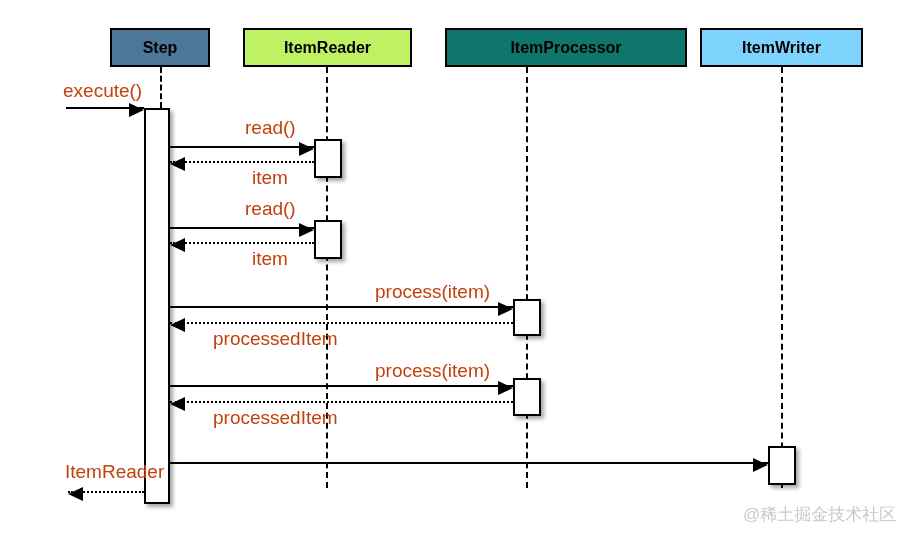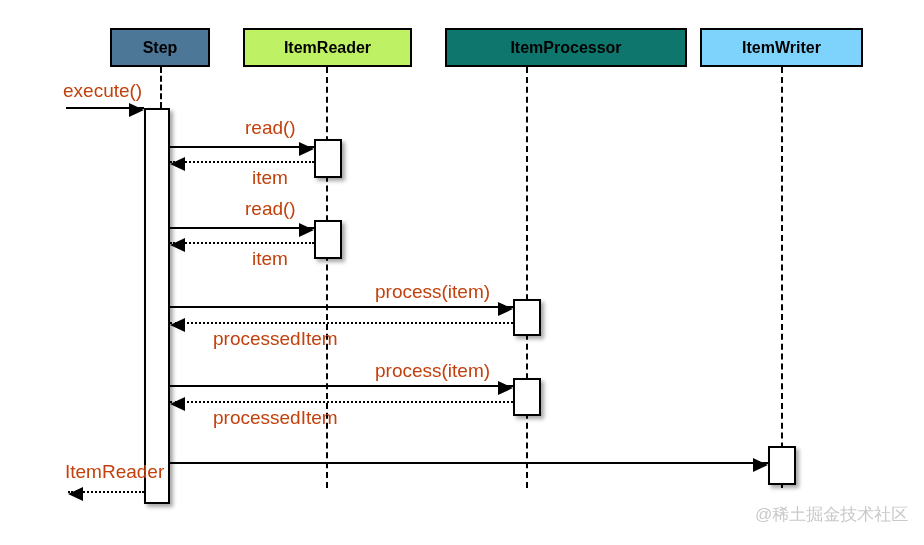--- a/index.html
+++ b/index.html
@@ -67,21 +67,20 @@
     color: #c2410c;
     white-space: nowrap;
     margin-left: 26px;
   }
   .watermark {
     position: absolute;
     left: 743px;
     top: 503px;
     font-size: 17px;
     white-space: nowrap;
-    margin-left: 12px;
   }
 </style>
 </head>
 <body>
 
 <div class="canvas">
 
   <div class="hdr" style="left: 110px; top: 28px; width: 100px; background-color: rgb(77, 119, 151);">Step</div>
   <div class="hdr" style="left: 243px; top: 28px; width: 169px; background-color: #bef264;">ItemReader</div>
   <div class="hdr" style="left: 445px; top: 28px; width: 242px; background-color: #0f766e;">ItemProcessor</div>

